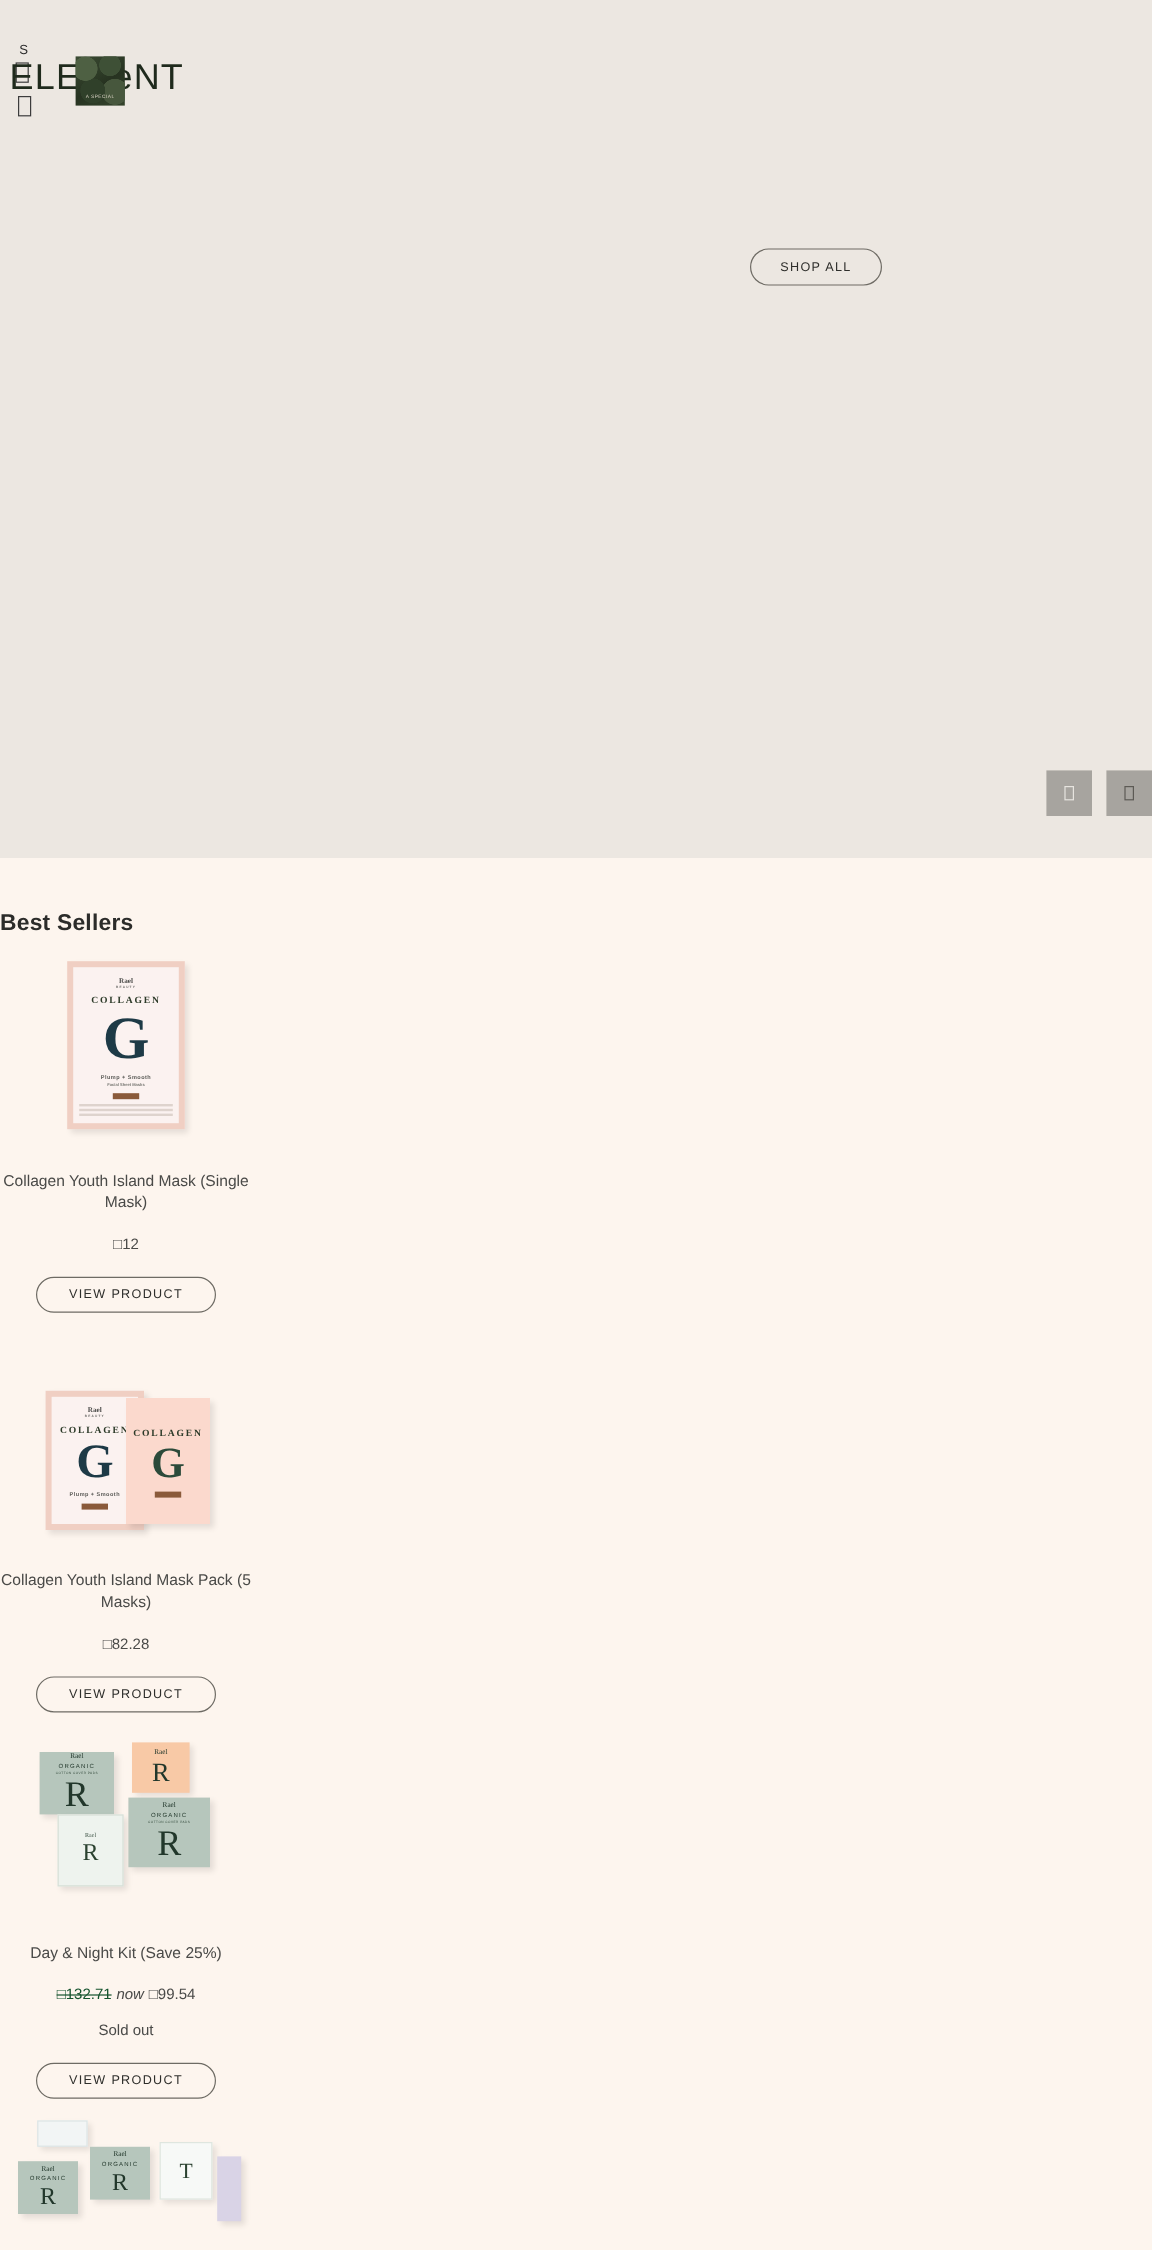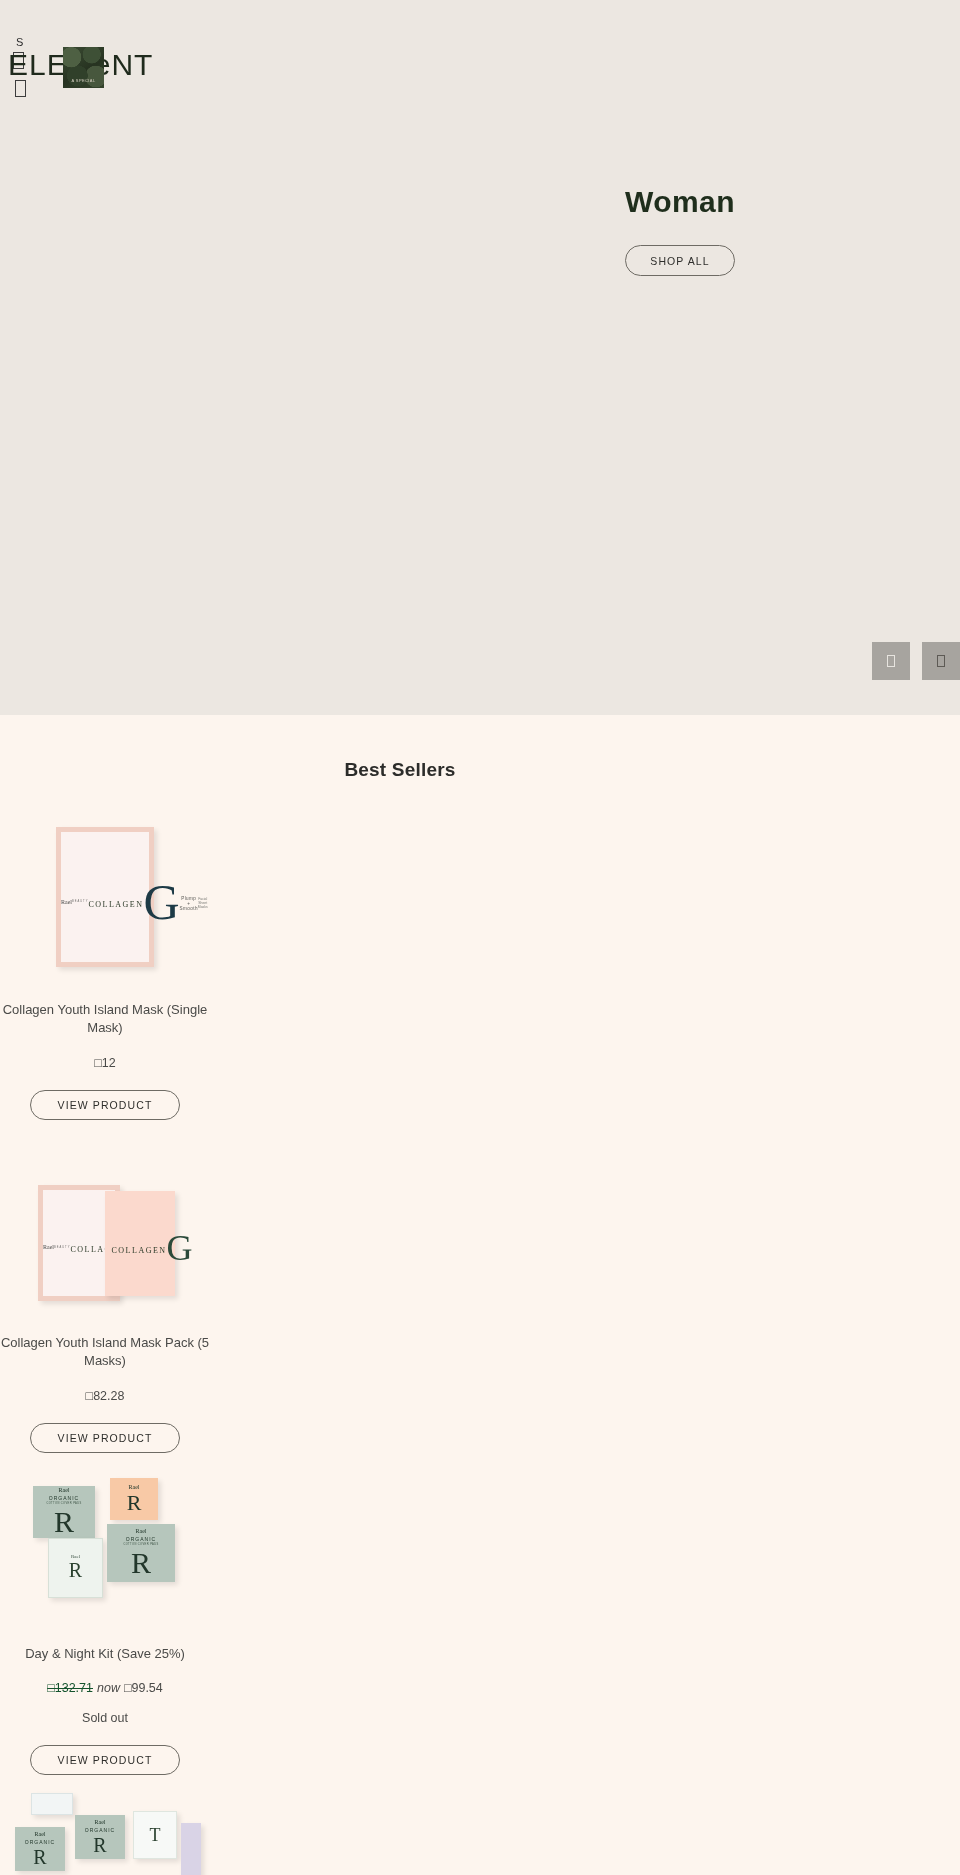--- a/index.html
+++ b/index.html
@@ -167,26 +167,25 @@
   }
   .tofu-dark { border-color: #5d5a55; }
 
   
   .section {
     background: #fdf5ee;
     padding-top: 44px;
     width: 960px;
   }
   .section-title {
-    text-align: center;
+    text-align: left;
     font-size: 19px;
     font-weight: 700;
     color: #2c2c2a;
     letter-spacing: .2px;
-    margin-bottom: 26px;
     width: 800px;
   }
   .product {
     width: 230px;
     text-align: center;
     margin-bottom: 4px;
   }
   .p-img {
     height: 180px;
     display: flex;
@@ -238,23 +237,24 @@
   .box {
     position: relative;
     box-shadow: 3px 3px 5px rgba(0,0,0,.10);
   }
   .mask-box {
     width: 98px;
     height: 140px;
     background: #fbf2f0;
     border: 5px solid #f0cfc3;
     display: flex;
-    flex-direction: row;
+    flex-direction: column;
     align-items: center;
     padding-top: 9px;
+    font-weight: bold;
   }
   .mask-box .brand { font-size: 6px; color: #4a4a48; font-family: "Liberation Serif", serif;}
   .mask-box .beauty { font-size: 2.6px; letter-spacing: 1px; color: #6b6b68; }
   .mask-box .collagen { font-size: 8px; letter-spacing: 1.5px; color: #2c3a28; margin-top: 5px; font-family:"Liberation Serif",serif;}
   .mask-box .bigG {
     font-size: 50px;
     line-height: 52px;
     color: #1d3a46;
     font-family: "Liberation Serif", serif;
     margin-top: 1px;
@@ -292,21 +292,20 @@
   <div class="logo-wrap">
     <span class="logo-super">S</span>
     <span class="logo-tofu-1"></span>
     <span class="logo-tofu-2"></span>
     <span class="logo-word"><span>ELEM</span><span class="lower">e</span><span>NT</span></span>
     <span class="logo-leaf"></span>
     <span class="logo-leaf-cap">A SPECIAL ELEMENT</span>
   </div>
 
   <div class="hero-col">
-    <div class="hero-title">Woman</div>
 
 
     <button class="pill pill-wide">SHOP ALL</button>
   </div>
 
   <div class="arrow-bar">
     <button class="arrow-btn">
       <span class="tofu"></span>
     </button>
     <button class="arrow-btn">

